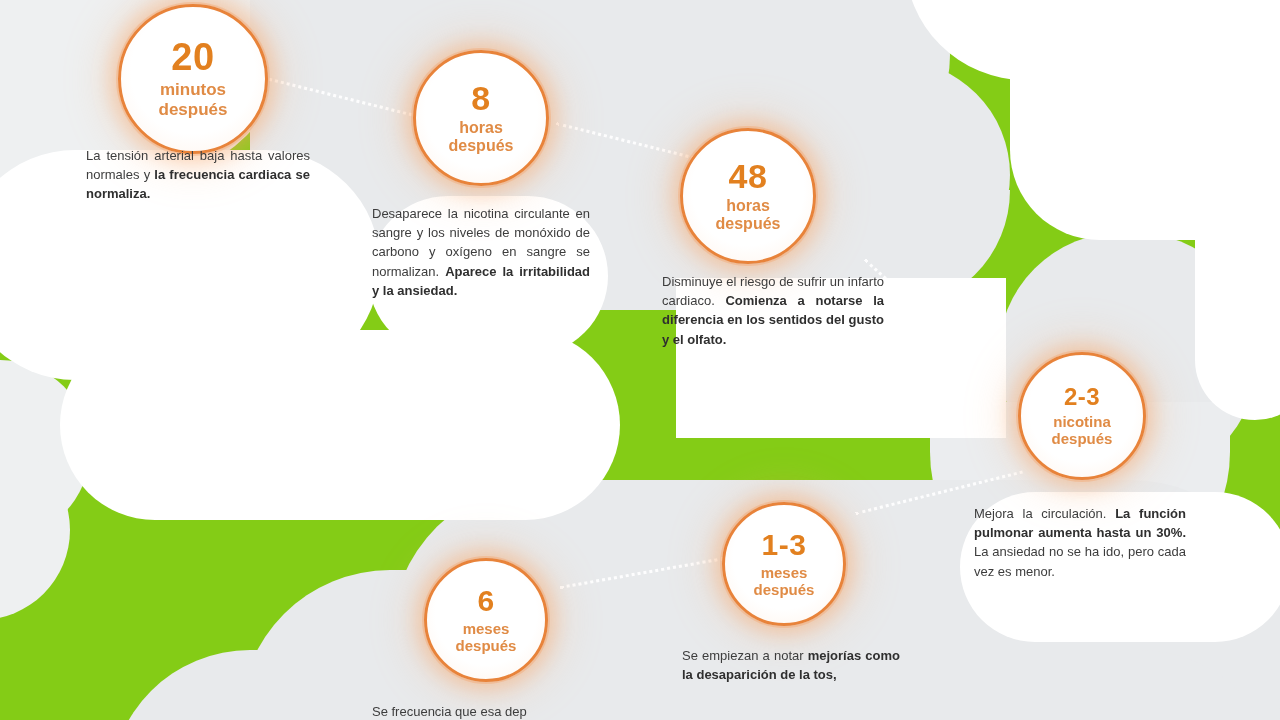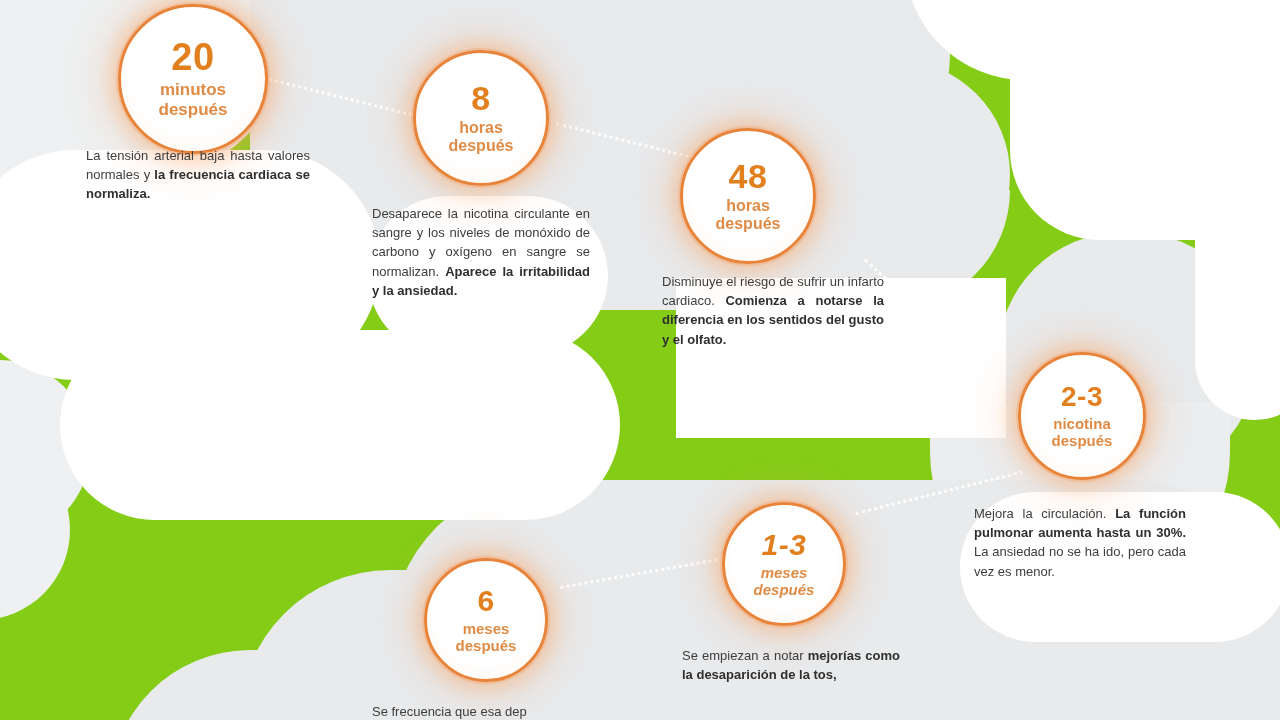--- a/index.html
+++ b/index.html
@@ -126,27 +126,27 @@
 
   #step-48h          { left: 680px;  top: 128px; }
   #step-48h .badge   { width: 136px; height: 136px; }
   #step-48h .num     { font-size: 34px; }
   #step-48h .unit,
   #step-48h .after   { font-size: 16px; }
   #desc-48h          { left: 662px;  top: 272px; width: 222px; }
 
   #step-23sem        { left: 1018px; top: 352px; }
   #step-23sem .badge { width: 128px; height: 128px; }
-  #step-23sem .num   { font-size: 28px; }
+  #step-23sem .num   { font-size: 24px; }
   #step-23sem .unit,
   #step-23sem .after { font-size: 15px; }
   #desc-23sem        { left: 974px;  top: 504px; width: 212px; }
 
   #step-13mes        { left: 722px;  top: 502px; }
-  #step-13mes .badge { width: 124px; height: 124px; font-style: italic; }
+  #step-13mes .badge { width: 124px; height: 124px; }
   #step-13mes .num   { font-size: 30px; }
   #step-13mes .unit,
   #step-13mes .after { font-size: 15px; }
   #desc-13mes        { left: 682px;  top: 646px; width: 218px; }
 
   #step-6mes         { left: 424px;  top: 558px; }
   #step-6mes .badge  { width: 124px; height: 124px; }
   #step-6mes .num    { font-size: 30px; }
   #step-6mes .unit,
   #step-6mes .after  { font-size: 15px; }

